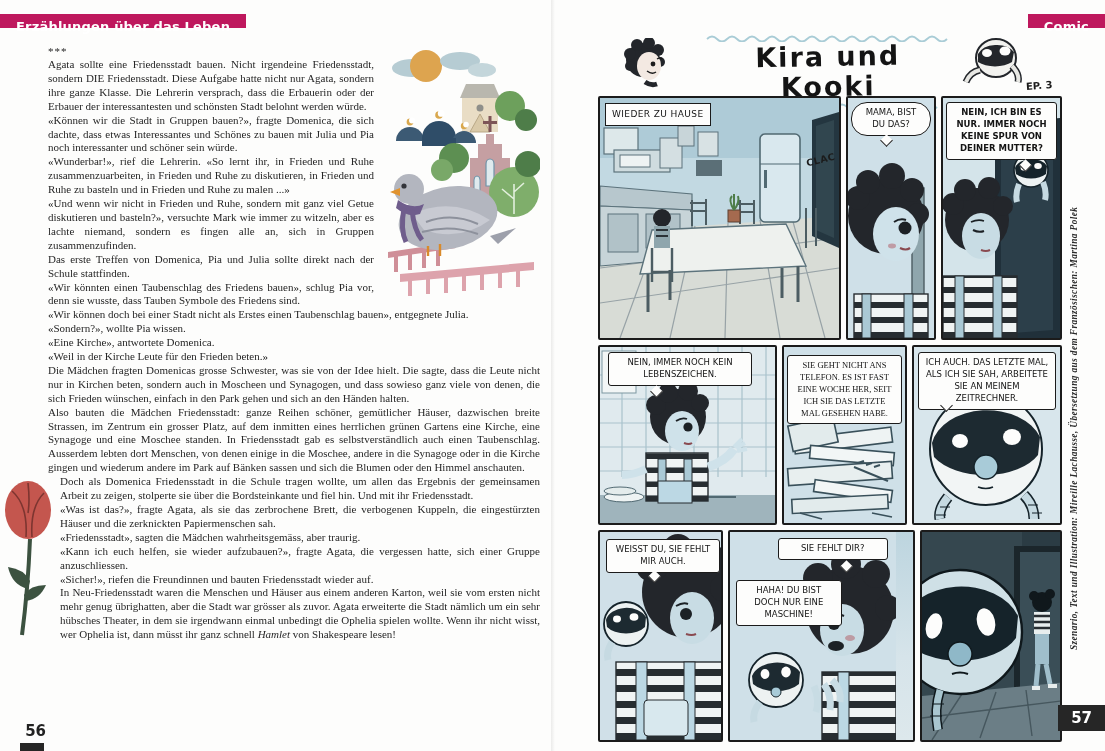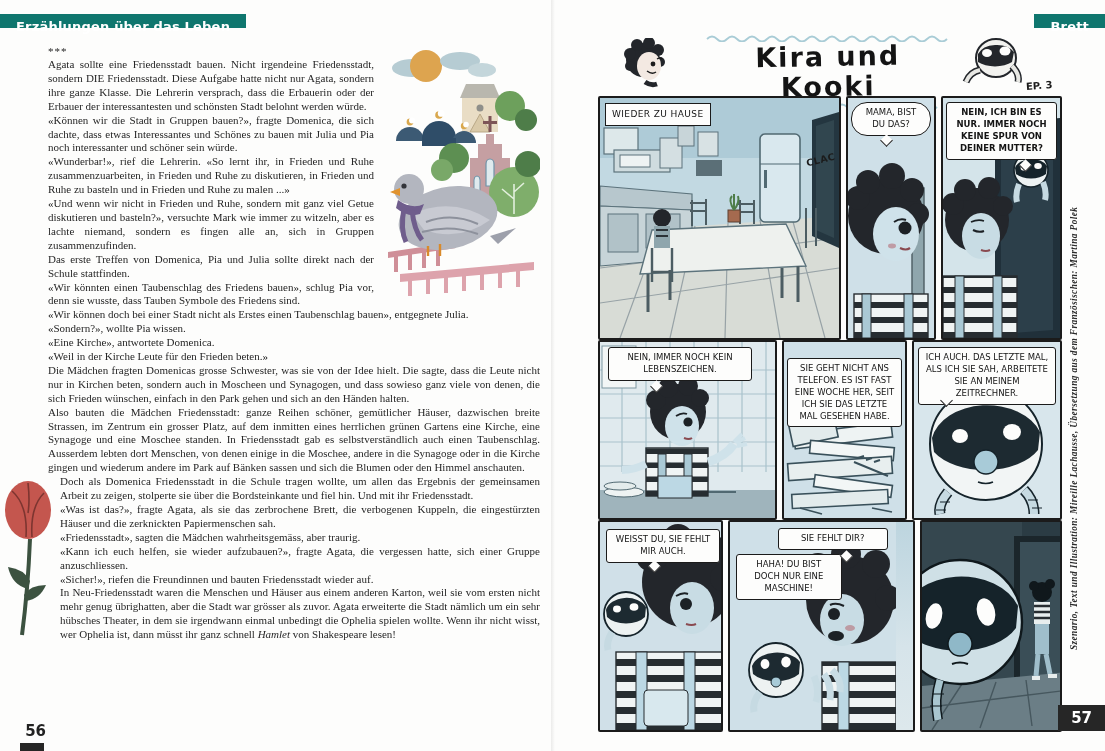--- a/index.html
+++ b/index.html
@@ -1,21 +1,21 @@
 <!DOCTYPE html>
 <html lang="de"><head>
 <meta charset="utf-8">
 <style>
   html,body{margin:0;padding:0;background:#e8e8e6;}
   .spread{position:relative;width:1105px;height:751px;background:#fdfdfc;overflow:hidden;
           font-family:"Liberation Serif",serif;}
   .gutter{position:absolute;left:551px;top:0;width:4px;height:751px;
           background:linear-gradient(90deg,rgba(0,0,0,0.07),rgba(0,0,0,0));}
   
-  .tag{position:absolute;top:14px;background:#0f766e;color:#fff;
+  .tag{position:absolute;top:14px;background:#be185d;color:#fff;
        font-family:"DejaVu Sans",sans-serif;font-weight:bold;font-size:13px;
        line-height:26px;height:14px;padding:0 16px;letter-spacing:.2px;}
   .tag-left{left:0;}
   .tag-right{right:0;}
   
   .page-left{position:absolute;left:0;top:0;width:552px;height:751px;}
   .story{position:absolute;left:48px;top:44px;width:492px;color:#262626;
          font-size:11px;line-height:13.9px;text-align:justify;hyphens:auto;}
   .story p{margin:0;}
   .stars{font-size:11px;letter-spacing:1px;line-height:14px;}
@@ -29,21 +29,21 @@
   .comic-header{position:absolute;left:45px;top:34px;width:486px;height:62px;}
   .kira-head{position:absolute;left:25px;top:4px;}
   .title-wrap{position:absolute;left:105px;top:0;width:250px;text-align:center;}
   .comic-title{font-family:"DejaVu Sans",sans-serif;font-weight:bold;font-size:27px;
        color:#141414;letter-spacing:2px;transform:rotate(-1deg);display:block;line-height:30px;}
   .wave{display:block;margin:0 auto;}
   .kooki-bot{position:absolute;left:362px;top:2px;}
   .episode{position:absolute;left:428px;top:46px;font-family:"DejaVu Sans",sans-serif;
        font-size:10px;font-weight:bold;color:#1b1b1b;transform:rotate(-4deg);}
   .comic{position:absolute;left:45px;top:96px;width:464px;}
-  .crow{display:flex;gap:5px;}
+  .crow{display:flex;gap:5px;margin-bottom:5px;}
   .panel{position:relative;border:2px solid #1b1b1b;border-radius:2px;overflow:hidden;
          background:linear-gradient(180deg,#bdd5df 0%,#d6e4ea 60%,#dde8ec 100%);box-sizing:border-box;}
   .panel svg{position:absolute;left:0;top:0;}
   .bubble,.caption{position:absolute;background:#fdfdfc;border:1.5px solid #1b1b1b;
        font-family:"DejaVu Sans",sans-serif;font-size:8.5px;line-height:1.4;color:#141414;
        text-align:center;padding:4px 6px;border-radius:3px;z-index:3;font-weight:500;}
   .caption{border-radius:0;text-align:left;font-size:9px;letter-spacing:.4px;}
   .tail{position:absolute;width:8px;height:8px;background:#fdfdfc;z-index:4;
         border-right:1.5px solid #1b1b1b;border-bottom:1.5px solid #1b1b1b;transform:rotate(45deg);}
   .sfx{position:absolute;font-family:"DejaVu Sans",sans-serif;font-size:9.5px;font-weight:bold;
@@ -165,21 +165,21 @@
       <p><span>In Neu-Friedensstadt waren die Menschen und Häuser aus einem anderen Karton, weil sie vom ersten nicht mehr genug übrighatten, aber die Stadt war grösser als zuvor. Agata erweiterte die Stadt nämlich um ein sehr hübsches Theater, in dem sie irgendwann einmal unbedingt die Ophelia spielen wollte. Wenn ihr nicht wisst, wer Ophelia ist, dann müsst ihr ganz schnell </span><em>Hamlet</em><span> von Shakespeare lesen!</span></p>
     </div>
 
     <div class="pagenum-left">
       <div>56</div>
       <div class="block"></div>
     </div>
   </div>
 
   <div class="page-right">
-    <div class="tag tag-right">Brett</div>
+    <div class="tag tag-right">Comic</div>
 
     <div class="comic-header">
       <div class="kira-head">
         <svg width="46" height="52" viewBox="0 0 46 52">
           <circle cx="20" cy="22" r="17" fill="#23262b"></circle>
           <circle cx="7" cy="16" r="6" fill="#23262b"></circle>
             <circle cx="14" cy="7" r="6" fill="#23262b"></circle>
           <circle cx="26" cy="5" r="6" fill="#23262b"></circle>
             <circle cx="35" cy="12" r="6" fill="#23262b"></circle>
           <circle cx="37" cy="24" r="5" fill="#23262b"></circle>
@@ -371,21 +371,21 @@
               <rect x="10" y="86" width="98" height="15" fill="#eef3f3" transform="rotate(-7 59 93)"></rect>
               <rect x="6" y="74" width="46" height="26" fill="#e2ebec" transform="rotate(-12 29 87)"></rect>
               <rect x="26" y="102" width="84" height="13" fill="#f2f6f6" transform="rotate(5 68 108)"></rect>
               <rect x="4" y="118" width="104" height="17" fill="#e8efef" transform="rotate(-4 56 126)"></rect>
               <rect x="30" y="138" width="78" height="12" fill="#f2f6f6" transform="rotate(8 69 144)"></rect>
               <rect x="8" y="150" width="96" height="14" fill="#e2ebec" transform="rotate(-3 56 157)"></rect>
             </g>
             <path d="M70,120 l34,14 m-30,-18 l6,-2 m2,4 l6,-2 m2,4 l6,-2" stroke="#39505a" stroke-width="2" fill="none"></path>
             <path d="M16,166 l22,6 m50,-6 l20,4" stroke="#39505a" stroke-width="1.6"></path>
           </svg>
-          <div class="bubble" style="left:3px;right:3px;top:16px;">SIE GEHT NICHT ANS TELEFON. ES IST FAST EINE WOCHE HER, SEIT ICH SIE DAS LETZTE MAL GESEHEN HABE.</div>
+          <div class="bubble" style="left:3px;right:3px;top:8px;font-family:Liberation Serif, serif;">SIE GEHT NICHT ANS TELEFON. ES IST FAST EINE WOCHE HER, SEIT ICH SIE DAS LETZTE MAL GESEHEN HABE.</div>
         </div>
 
         <div class="panel" style="width:150px;height:180px;">
           <svg width="146" height="176" viewBox="0 0 146 176">
             <rect width="146" height="176" fill="#d8e6ec"></rect>
             <circle cx="72" cy="102" r="56" fill="#f2f5f5" stroke="#15232a" stroke-width="2"></circle>
             <path d="M18,96 a56,40 0 0 1 108,-6 l-2,18 a58,34 0 0 1 -104,2 z" fill="#1d2a31"></path>
             <ellipse cx="46" cy="94" rx="8" ry="7" fill="#fdfdfc"></ellipse>
             <ellipse cx="98" cy="90" rx="9" ry="8" fill="#fdfdfc"></ellipse>
             <circle cx="72" cy="120" r="12" fill="#a8cbd8" stroke="#15232a" stroke-width="1.4"></circle>
@@ -455,21 +455,21 @@
             <rect x="108" y="140" width="11" height="68" fill="#bcd8e4" stroke="#272d31"></rect>
             <circle cx="46" cy="148" r="27" fill="#edf2f2" stroke="#15232a" stroke-width="1.8"></circle>
             <path d="M22,144 a26,18 0 0 1 48,-4 l-1,12 a27,15 0 0 1 -46,0 z" fill="#1d2a31"></path>
             <ellipse cx="35" cy="142" rx="4.4" ry="5" fill="#fdfdfc"></ellipse>
             <ellipse cx="56" cy="140" rx="4.8" ry="5.4" fill="#fdfdfc"></ellipse>
             <circle cx="46" cy="160" r="5" fill="#a8cbd8" stroke="#15232a"></circle>
             <path d="M30,170 q-8,10 -6,20" stroke="#c6dae2" stroke-width="7" fill="none"></path>
             <path d="M84,154 q6,14 2,26 m8,-28 q8,12 6,26 m2,-30 q10,10 8,22" stroke="#c8dce4" stroke-width="7" fill="none"></path>
           </svg>
           <div class="bubble" style="left:48px;top:6px;width:96px;">SIE FEHLT DIR?</div>
-          <div class="bubble" style="left:6px;top:32px;width:92px;">HAHA! DU BIST DOCH NUR EINE MASCHINE!</div>
+          <div class="bubble" style="left:6px;top:48px;width:92px;">HAHA! DU BIST DOCH NUR EINE MASCHINE!</div>
           <div class="tail" style="left:112px;top:30px;"></div>
         </div>
 
         <div class="panel" style="width:151px;height:212px;">
           <svg width="147" height="208" viewBox="0 0 147 208">
             <rect width="147" height="208" fill="#2b3c44"></rect>
             <rect x="0" y="0" width="100" height="208" fill="#35474f"></rect>
             <rect x="92" y="14" width="52" height="172" fill="#1b262b"></rect>
             <rect x="98" y="20" width="42" height="160" fill="#3a4e57"></rect>
             <polygon points="0,164 147,150 147,208 0,208" fill="#6b7e86"></polygon>

